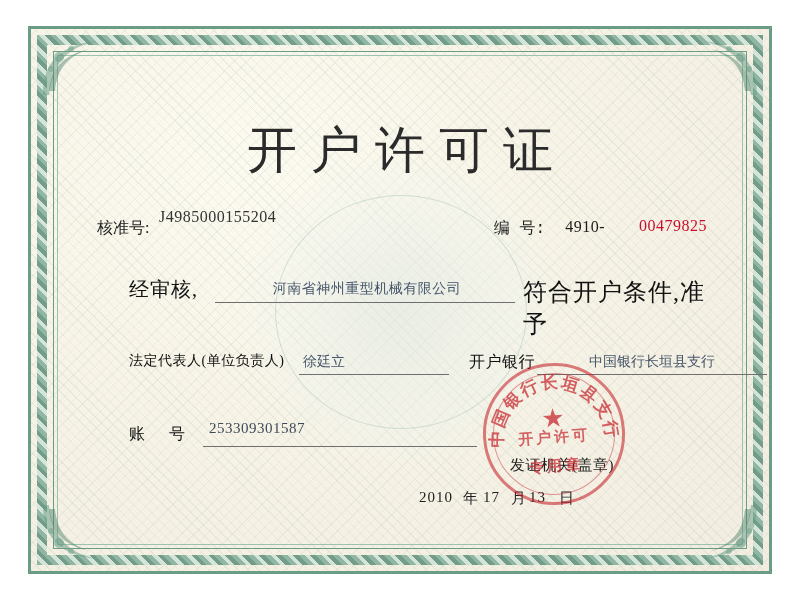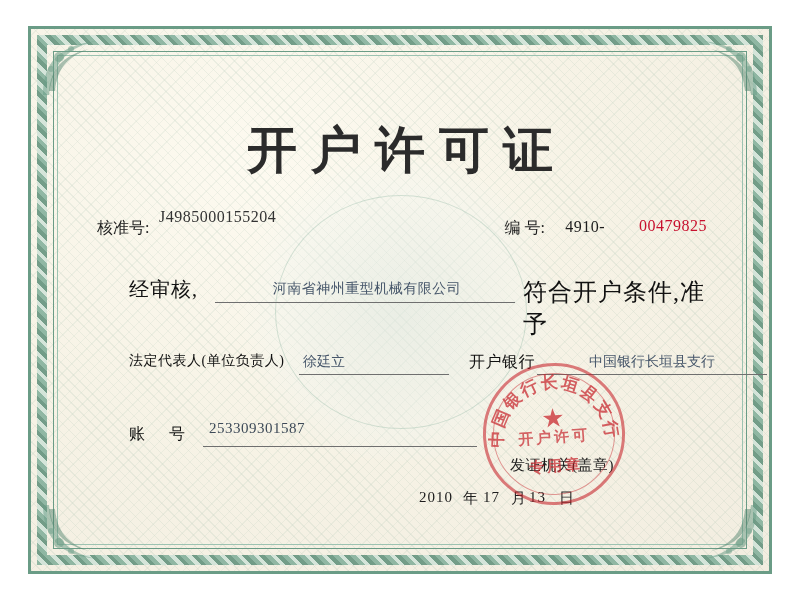--- a/index.html
+++ b/index.html
@@ -125,21 +125,21 @@
     left: 56px;
     top: 44px;
     right: 56px;
     bottom: 44px;
   }
 
   .doc-title {
     text-align: center;
     font-family: "Liberation Serif", serif;
     font-size: 50px;
-    font-weight: bold;
+    font-weight: normal;
     letter-spacing: 14px;
     color: #2b2b2b;
     margin-top: 44px;
     text-indent: 14px;
   }
 
   .row-approval {
     position: relative;
     margin-top: 30px;
     height: 26px;
@@ -159,20 +159,21 @@
     font-size: 16px;
     font-family: "Liberation Serif", serif;
     color: #333;
     letter-spacing: 0.5px;
   }
   .label-number {
     position: absolute;
     right: 168px;
     top: 4px;
     font-size: 16px;
+    font-family: Liberation Mono, monospace;
   }
   .val-number-prefix {
     position: absolute;
     right: 108px;
     top: 4px;
     font-size: 16px;
     letter-spacing: 0.5px;
   }
   .val-number-red {
     position: absolute;

